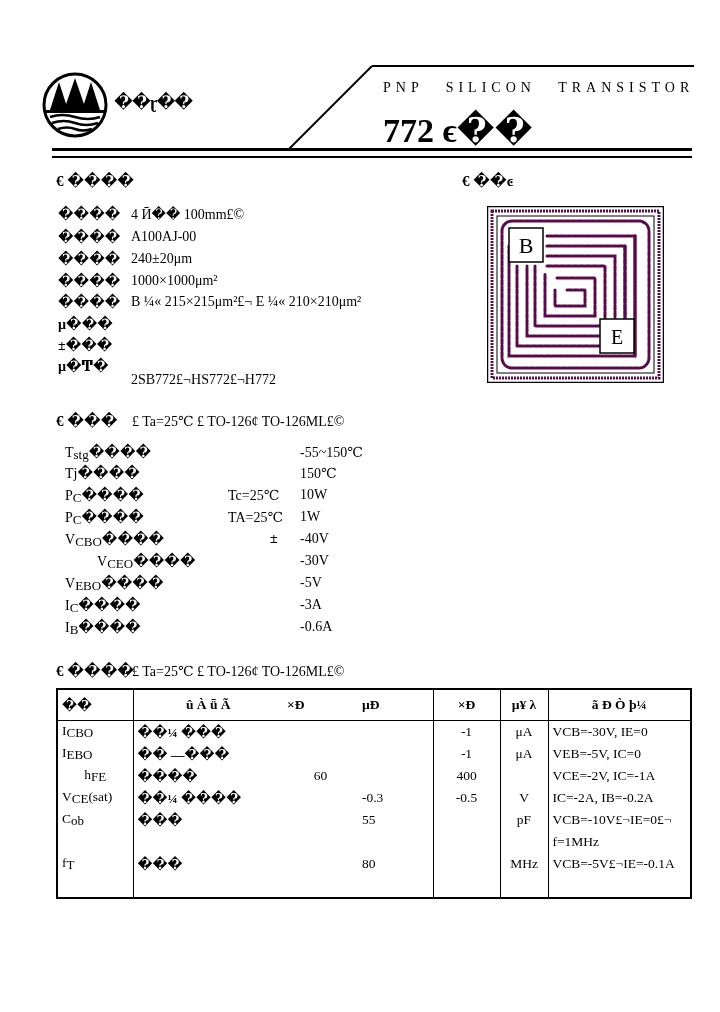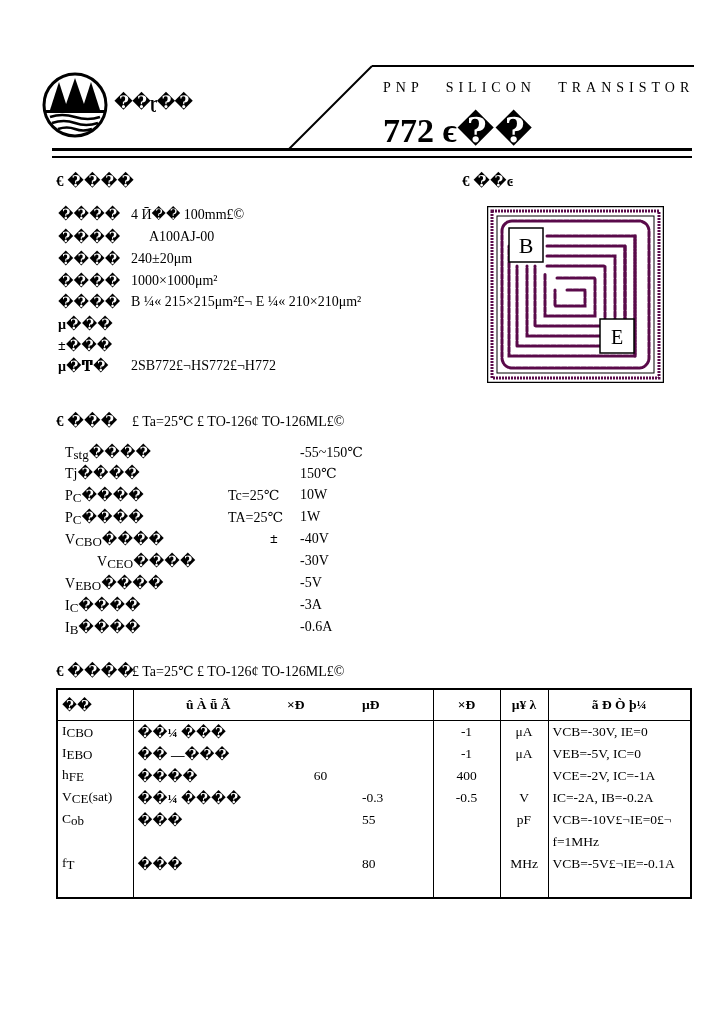--- a/index.html
+++ b/index.html
@@ -46,31 +46,31 @@
 <div class="abs subtitle">PNP SILICON TRANSISTOR</div>
 <div class="abs model">772 ϵ��</div>
 <div class="abs rule1"></div>
 <div class="abs rule2"></div>
 
 <div class="abs sec" style="left:56px;top:172px;">€ ����</div>
 <div>
   <div class="abs lbl" style="left:58px;top:206px;">����</div>
   <div class="abs val" style="left:131px;top:206px;">4 Ӣ�� 100mm£©</div>
   <div class="abs lbl" style="left:58px;top:229px;">����</div>
-  <div class="abs val" style="left:149px;top:229px;">A100AJ-00</div>
+  <div class="abs val" style="left:131px;top:229px;">A100AJ-00</div>
   <div class="abs lbl" style="left:58px;top:251px;">����</div>
   <div class="abs val" style="left:131px;top:251px;">240±20μm</div>
   <div class="abs lbl" style="left:58px;top:273px;">����</div>
   <div class="abs val" style="left:131px;top:273px;">1000×1000μm²</div>
   <div class="abs lbl" style="left:58px;top:294px;">����</div>
   <div class="abs val" style="left:131px;top:294px;">B ¼« 215×215μm²£¬ E ¼« 210×210μm²</div>
   <div class="abs lbl" style="left:58px;top:316px;">µ���</div>
   <div class="abs lbl" style="left:58px;top:337px;">±���</div>
   <div class="abs lbl" style="left:58px;top:358px;">µ�Ͳ�</div>
-  <div class="abs val" style="left:131px;top:358px;">2SB772£¬HS772£¬H772</div>
+  <div class="abs val" style="left:131px;top:372px;">2SB772£¬HS772£¬H772</div>
 </div>
 
 <div class="abs sec" style="left:462px;top:172px;">€ ��ͼ</div>
 <svg class="abs chip" viewBox="0 0 177 177">
   <rect x="0.5" y="0.5" width="176" height="176" fill="#fff" stroke="#000" stroke-width="1.5"></rect>
   <rect x="5" y="5" width="167" height="167" fill="none" stroke="#5a0a4a" stroke-width="3" stroke-dasharray="2 1"></rect>
   <rect x="10" y="10" width="157" height="157" fill="none" stroke="#000" stroke-width="1"></rect>
   <g fill="none" stroke="#5a0a4a" stroke-width="3" stroke-linecap="round" stroke-dasharray="5 1.5">
     <rect x="15" y="15" width="147" height="147" rx="10"></rect>
     <path d="M60 30 H148 V150 H22 V40"></path>
@@ -160,21 +160,21 @@
     <tr>
       <td style="border-left:none;"><span>I</span><sub>EBO</sub></td>
       <td style="font-weight:bold;">��  —���</td>
       <td class="c" style="border-left:none;"></td>
       <td class="r" style="border-left:none;"></td>
       <td class="c">-1</td>
       <td class="c">μA</td>
       <td>VEB=-5V, IC=0</td>
     </tr>
     <tr>
-      <td style="border-left:none;"><span>h</span><sub>FE</sub></td>
+      <td style="border-left:none;text-align:center;"><span>h</span><sub>FE</sub></td>
       <td style="font-weight:bold;">����</td>
       <td class="c" style="border-left:none;">60</td>
       <td class="r" style="border-left:none;"></td>
       <td class="c">400</td>
       <td class="c"></td>
       <td>VCE=-2V, IC=-1A</td>
     </tr>
     <tr>
       <td style="border-left:none;"><span>V</span><sub>CE</sub><span>(sat)</span></td>
       <td style="font-weight:bold;">��¼  ����</td>

